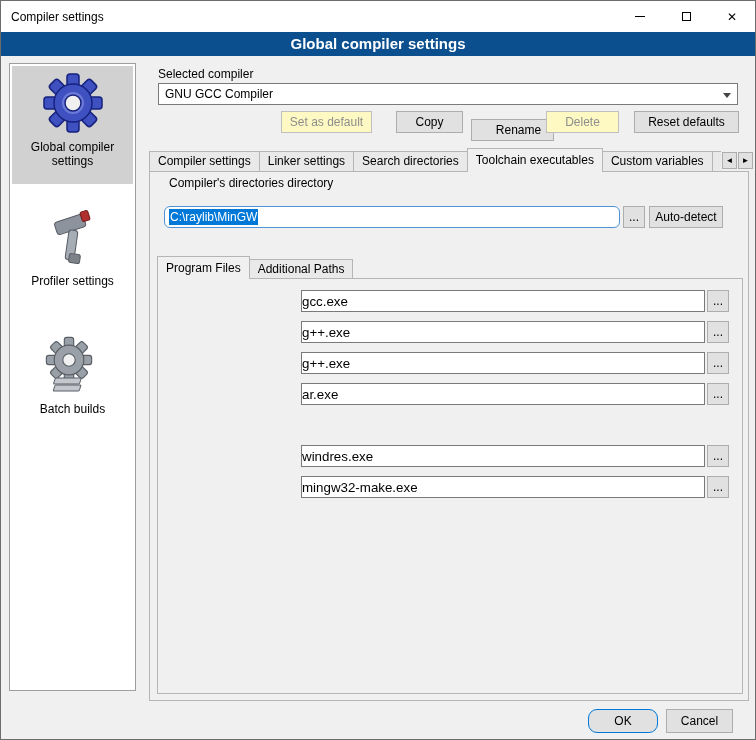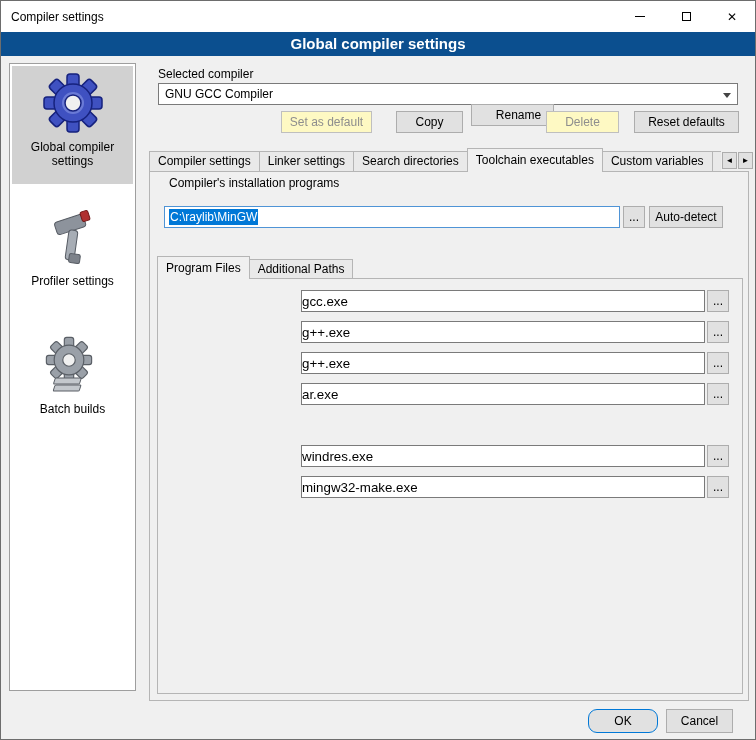--- a/index.html
+++ b/index.html
@@ -148,41 +148,41 @@
   </div>
 
   <div class="lblstatic" style="left:157px; top:66px;">Selected compiler</div>
   <div class="combo" style="left:157px; top:82px; width:580px;">
     <span>GNU GCC Compiler</span>
     <span class="combo-arrow"></span>
   </div>
 
   <button class="btn disabled" style="left:280px; top:110px; width:91px;">Set as default</button>
   <button class="btn" style="left:395px; top:110px; width:67px;">Copy</button>
-  <button class="btn" style="left:470px; top:103px; width:83px;padding-left:16px;">Rename</button>
+  <button class="btn" style="left:470px; top:118px; width:83px;padding-left:16px;">Rename</button>
   <button class="btn disabled" style="left:545px; top:110px; width:73px;">Delete</button>
   <button class="btn" style="left:633px; top:110px; width:105px;">Reset defaults</button>
 
   <div class="tabstrip">
     <div class="tab">Compiler settings</div>
     <div class="tab">Linker settings</div>
     <div class="tab">Search directories</div>
     <div class="tab active">Toolchain executables</div>
     <div class="tab">Custom variables</div>
     <div class="tab">Buil</div>
   </div>
   <button class="btn tab-scroll left"><span>◄</span></button>
   <button class="btn tab-scroll right"><span>►</span></button>
 
   <div class="tabpanel"></div>
 
   <div class="groupbox"></div>
-  <div class="grouplabel">Compiler's installation programs</div>
-
-  <div class="tbox focused" style="left:163px; top:205px; width:456px; z-index:2;">
+  <div class="grouplabel">Compiler's directories directory</div>
+
+  <div class="tbox focused" style="left:163px; top:205px; width:456px; z-index:2;border-radius:6px;">
     <span class="sel-text">C:\raylib\MinGW</span>
   </div>
   <button class="btn" style="left:622px; top:205px; width:22px; z-index:2;">...</button>
   <button class="btn" style="left:648px; top:205px; width:74px; z-index:2;">Auto-detect</button>
 
   <div class="note">NOTE: All programs must exist either in the "bin" sub-directory of this path, or in any of the "Additional</div>
 
   <div class="subtabstrip">
     <div class="tab active" style="height:23px; line-height:22px;">Program Files</div>
     <div class="tab" style="height:20px; line-height:18px;">Additional Paths</div>

